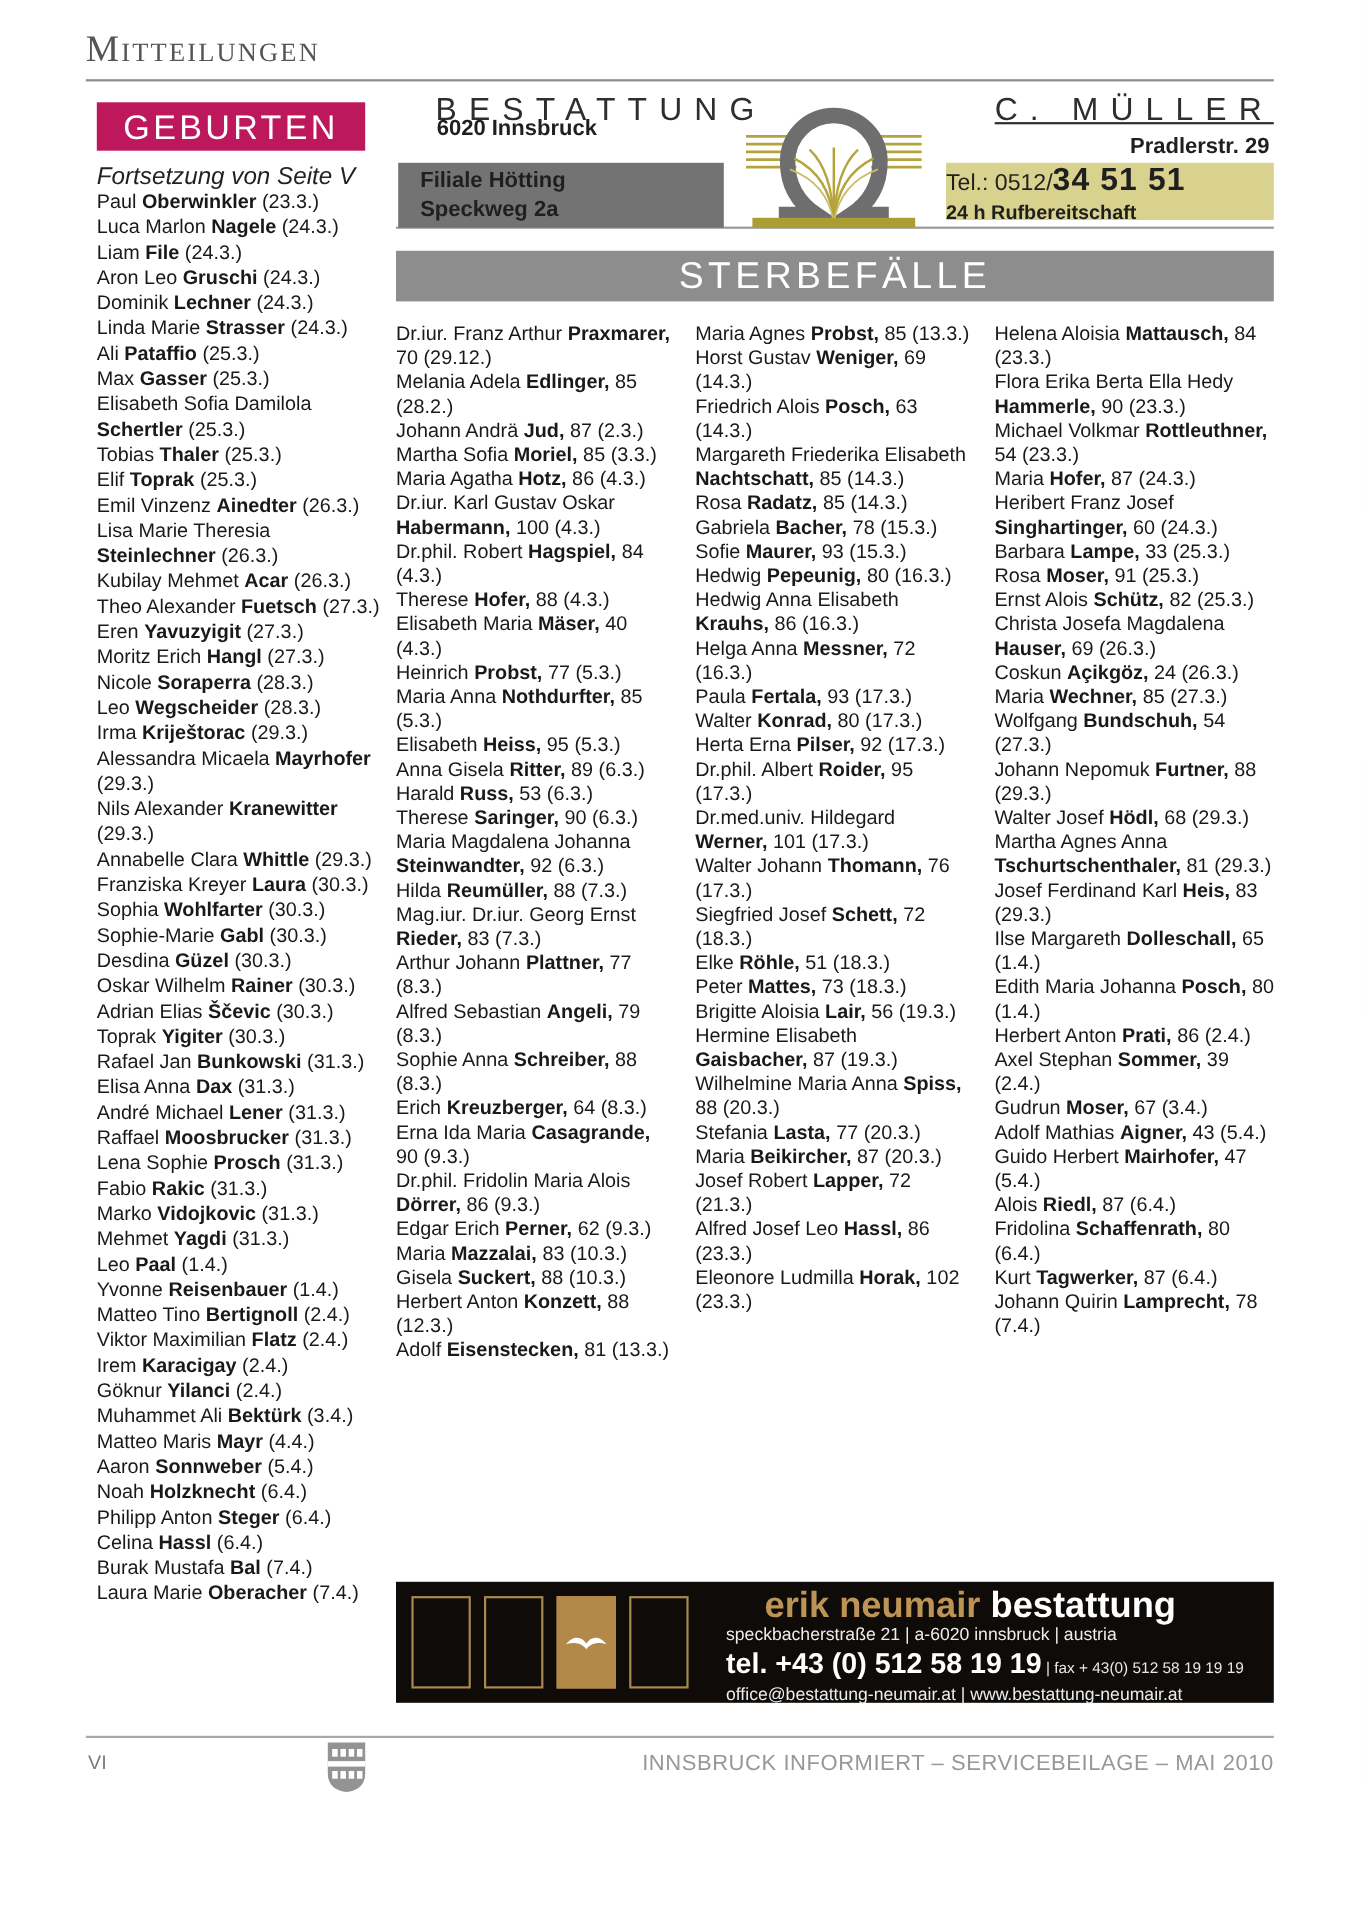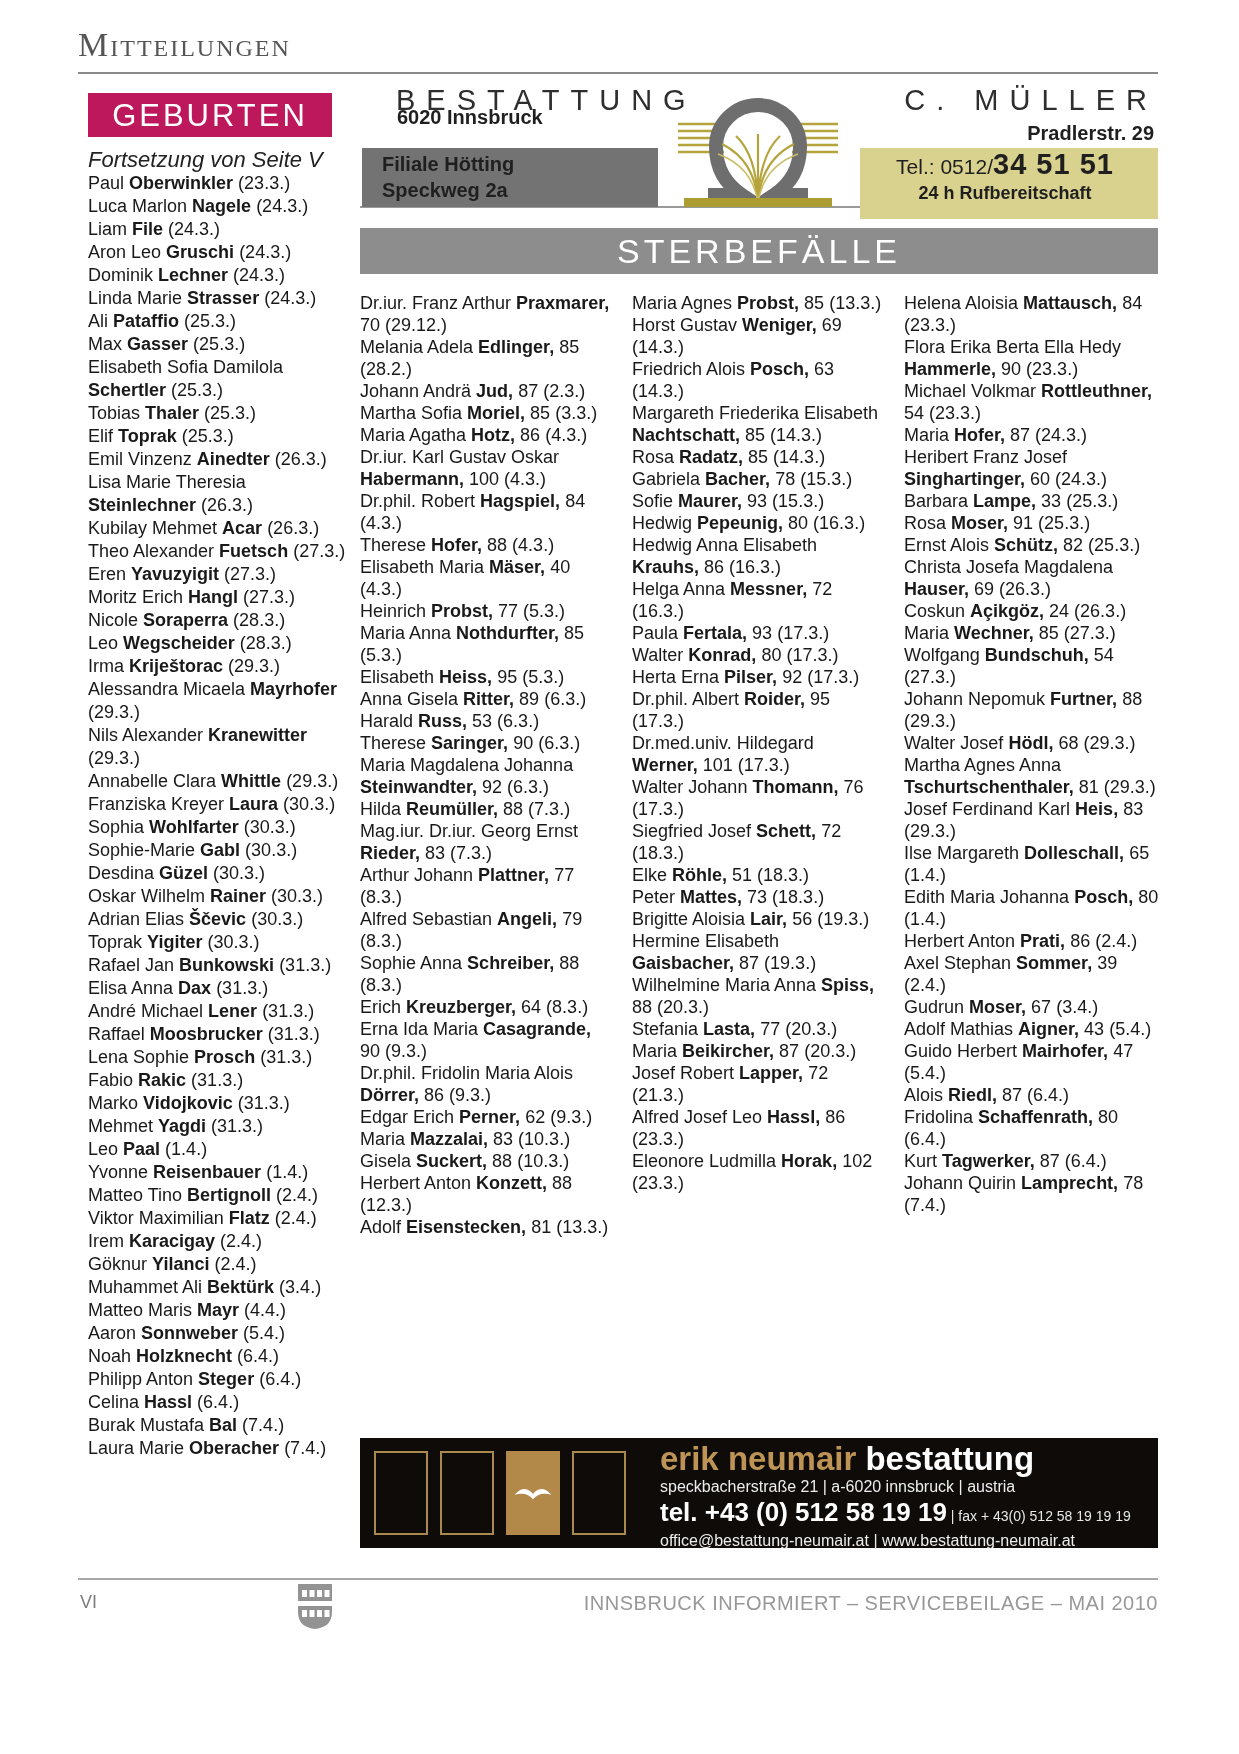--- a/index.html
+++ b/index.html
@@ -18,43 +18,43 @@
   .geb-cont{left:88px;top:147px;font-size:22px;font-style:italic;color:#222222;}
   .births{left:88px;top:172px;width:268px;font-size:18px;line-height:23px;color:#191919;}
 
   
   .ad{left:360px;top:84px;width:798px;height:122px;border-bottom:2px solid #9a9a9a;}
   .ad-bestattung{left:36px;top:0px;font-size:29px;letter-spacing:11px;color:#2e2e2e;}
   .ad-city{left:37px;top:22px;font-size:20px;font-weight:bold;color:#1f1f1f;}
   .ad-branch{left:2px;top:64px;width:276px;height:56px;background:#737373;
              padding:3px 0 0 20px;font-size:20px;font-weight:bold;line-height:26px;color:#1f1f1f;}
   .ad-logo{left:318px;top:0px;}
-  .ad-owner{right:0px;top:0px;font-size:29px;letter-spacing:11px;color:#2e2e2e;white-space:nowrap;}
+  .ad-owner{right:0px;top:0px;font-size:29px;letter-spacing:11px;color:#2e2e2e;white-space:nowrap;text-decoration:underline;}
   .ad-street{right:4px;top:38px;font-size:20px;font-weight:bold;color:#1f1f1f;}
-  .ad-telbox{left:500px;top:64px;width:290px;height:71px;background:#d9d18e;
-             text-align:center;padding-right:8px;color:#1f1f1f;}
+  .ad-telbox{left:500px;top:64px;width:290px;height:52px;background:#d9d18e;
+             text-align:left;padding-right:8px;color:#1f1f1f;}
   .ad-telline{margin-top:1px;font-size:21px;line-height:30px;white-space:nowrap;}
   .ad-telnum{font-size:29px;font-weight:bold;letter-spacing:1px;}
   .ad-avail{font-size:18px;font-weight:bold;line-height:22px;}
 
   
   .sterb-banner{left:360px;top:228px;width:798px;height:46px;background:#8d8d8d;color:#ffffff;
                 font-size:34px;letter-spacing:4px;text-align:center;line-height:47px;}
   .dcol{top:292px;width:252px;font-size:18px;line-height:22px;color:#191919;}
   .dcol1{left:360px;} .dcol2{left:632px;} .dcol3{left:904px;width:256px;}
 
   
   .neumair{left:360px;top:1438px;width:798px;height:110px;background:#0e0b08;}
   .nrect{position:absolute;top:13px;width:54px;height:84px;border:2px solid #a9894e;box-sizing:border-box;}
   .nrect-solid{background:#b3894a;border-color:#b3894a;}
   .nr1{left:14px;} .nr2{left:80px;} .nr3{left:146px;} .nr4{left:212px;}
   .bird{position:absolute;left:2px;top:28px;}
   .ntext{position:absolute;left:300px;top:3px;white-space:nowrap;}
   .nbrand{font-size:33px;font-weight:bold;line-height:36px;}
-  .nbrand .acc{color:#bd9456;} .nbrand .wht{color:#ffffff;}
+  .nbrand .acc{color:#bd9456;margin-left:35px;} .nbrand .wht{color:#ffffff;}
   .naddr{font-size:16px;color:#ededed;line-height:20px;}
   .ntel{font-size:26px;font-weight:bold;color:#ffffff;line-height:30px;}
   .nfax{font-size:14px;font-weight:normal;color:#e8e8e8;}
   .nweb{font-size:16px;color:#ededed;line-height:20px;}
 
   
   .footer-rule{left:78px;top:1578px;width:1080px;height:2px;background:#a8a8a8;}
   .page-num{left:80px;top:1592px;font-size:18px;color:#7c7c7c;}
   .crest{left:296px;top:1582px;}
   .footer-right{right:81px;top:1592px;font-size:20px;color:#989898;letter-spacing:0.5px;}

